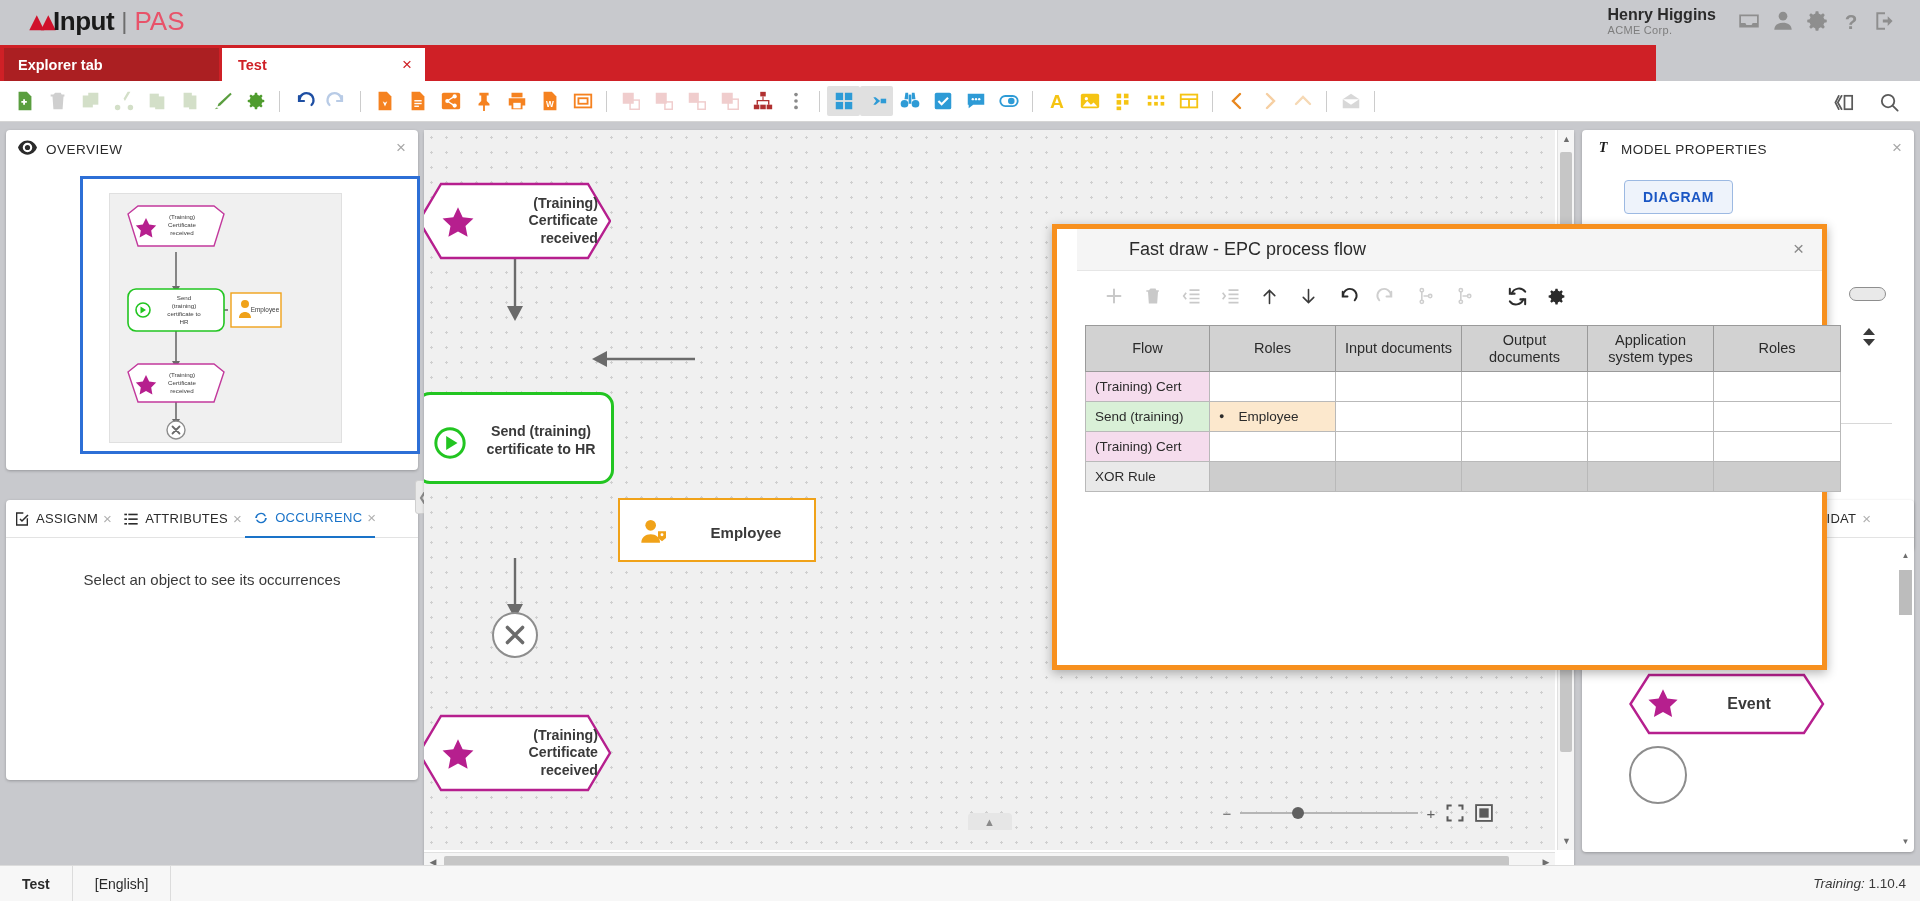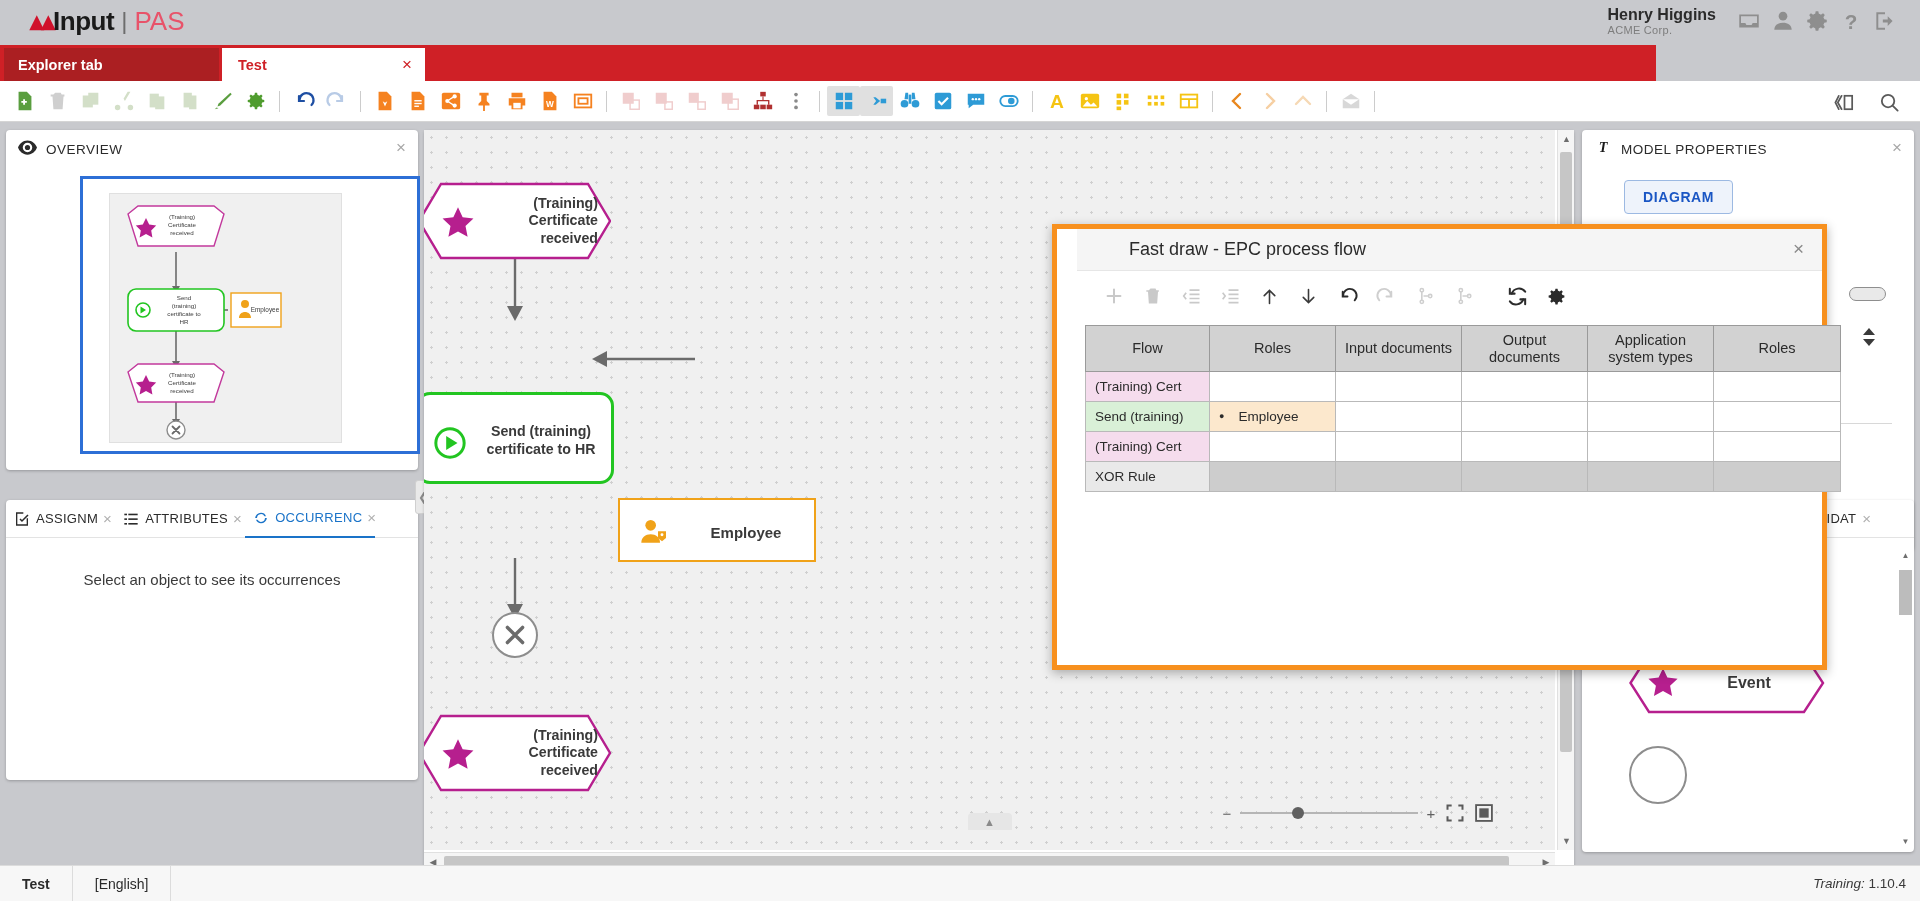--- a/index.html
+++ b/index.html
@@ -165,21 +165,21 @@
   .rtab .rt-x { color: #b0b0b0; font-size: 15px; margin-left: 6px; }
   .stencil-area { position: absolute; left: 0; top: 38px; width: 332px; height: 314px; }
   .st-scroll { position: absolute; right: 2px; top: 10px; width: 13px; height: 300px; }
   .st-scroll .sthumb { position: absolute; top: 22px; left: 0; width: 13px; height: 45px; background: #bcbcbc; }
   .st-arw { position: absolute; left: 0; width: 13px; height: 14px; display: flex; align-items: center; justify-content: center; color: #6e6e6e; font-size: 8px; }
   .stencil {
     position: absolute; left: 47px; display: flex; align-items: center;
     font-size: 16px; font-weight: bold; color: #3a3a3a;
   }
   .st-fn { top: 57px; width: 190px; height: 58px; border: 2px solid #22c521; border-radius: 14px; background: #fff; }
-  .st-ev { top: 114px; width: 196px; height: 62px; }
+  .st-ev { top: 135px; width: 196px; height: 62px; }
   .st-xor { top: 208px; width: 58px; height: 58px; border-radius: 50%; border: 2px solid #8d8d8d; background: #fff; }
 
   
   .dialog {
     position: absolute; left: 1052px; top: 224px; width: 775px; height: 446px;
     border: 5px solid #f7901e; background: #fff; box-shadow: 0 3px 10px rgba(0,0,0,.3); padding-left: 20px;
   }
   .dlg-head { height: 42px; background: #f5f5f5; display: flex; align-items: center; position: relative; border-bottom: 1px solid #e6e6e6; }
   .dlg-title { margin-left: 52px; font-size: 18px; color: #2b2b2b; }
   .dlg-close { position: absolute; right: 18px; top: 9px; font-size: 19px; color: #8a8a8a; cursor: pointer; }

